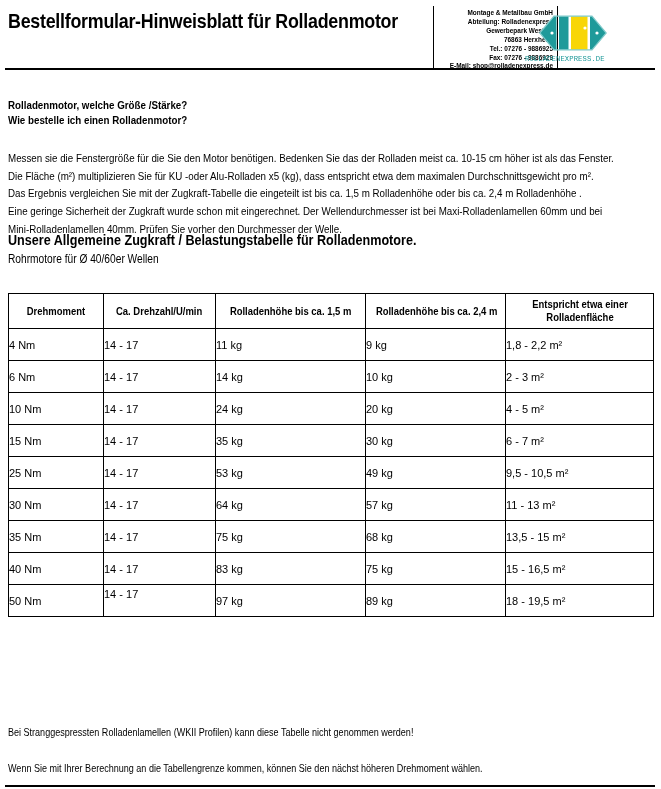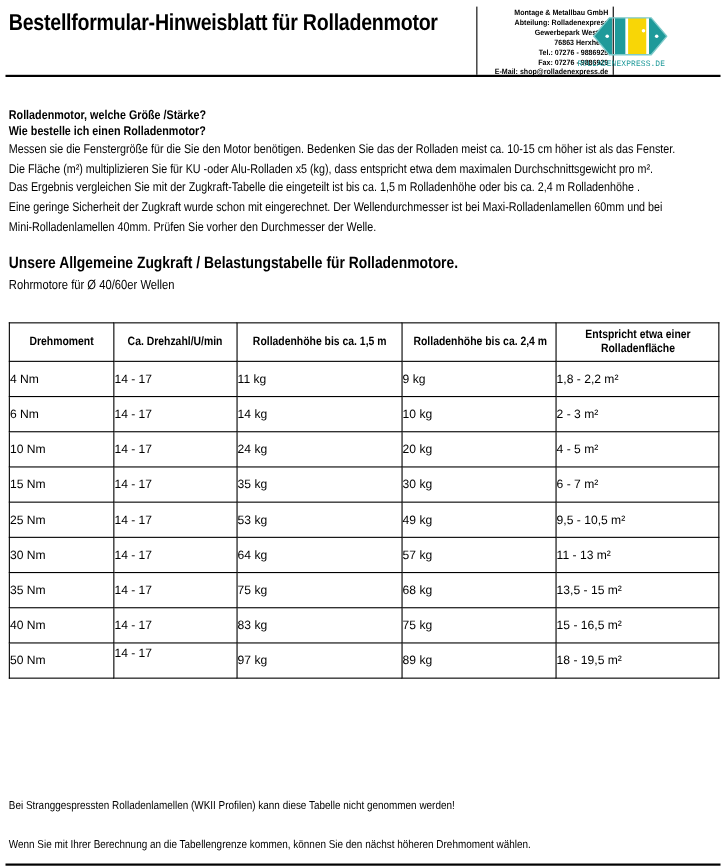--- a/index.html
+++ b/index.html
@@ -71,21 +71,21 @@
   
   .intro { position: absolute; left: 8px; top: 98px; width: 648px; }
   .intro-head {
     font-size: 11.5px;
     font-weight: 700;
     line-height: 15px;
     white-space: nowrap;
     transform: scaleX(0.85);
     transform-origin: 0 0;
   }
-  .intro-body { margin-top: 0; }
+  .intro-body { margin-top: 22px; }
   .intro-line {
     font-size: 11.5px;
     line-height: 17.7px;
     white-space: nowrap;
     transform: scaleX(0.85);
     transform-origin: 0 0;
   }
 
   
   .table-heading {

